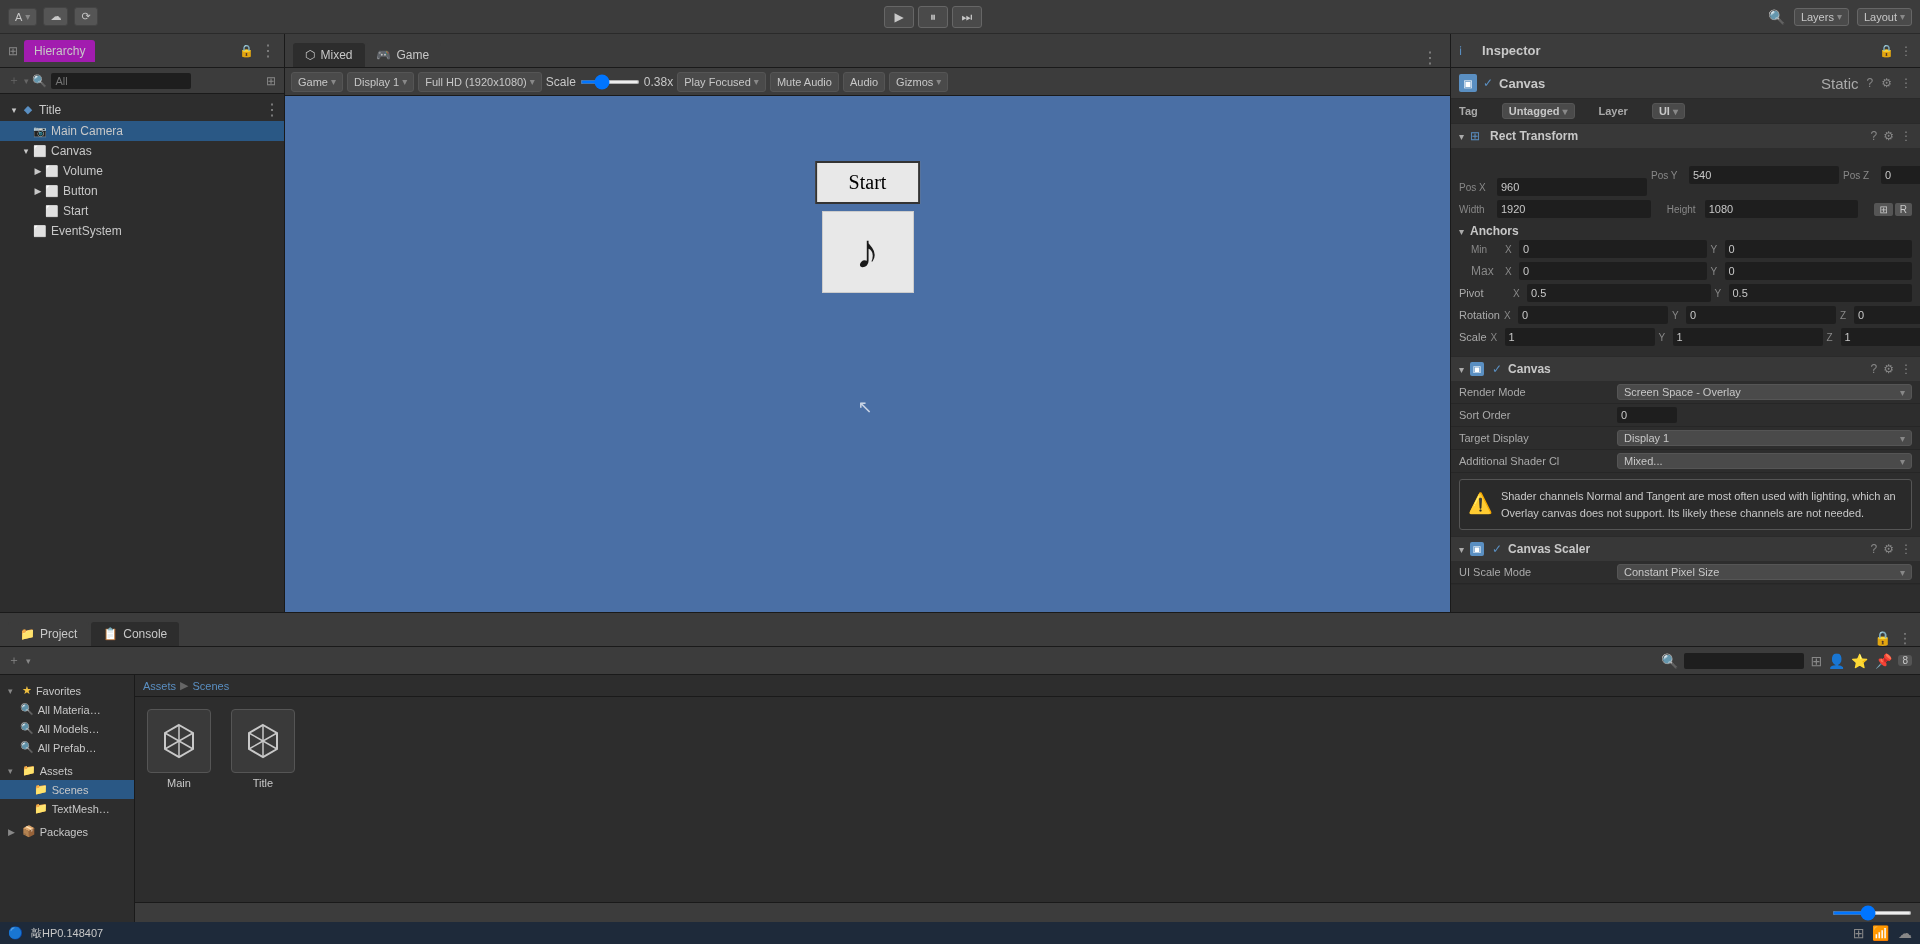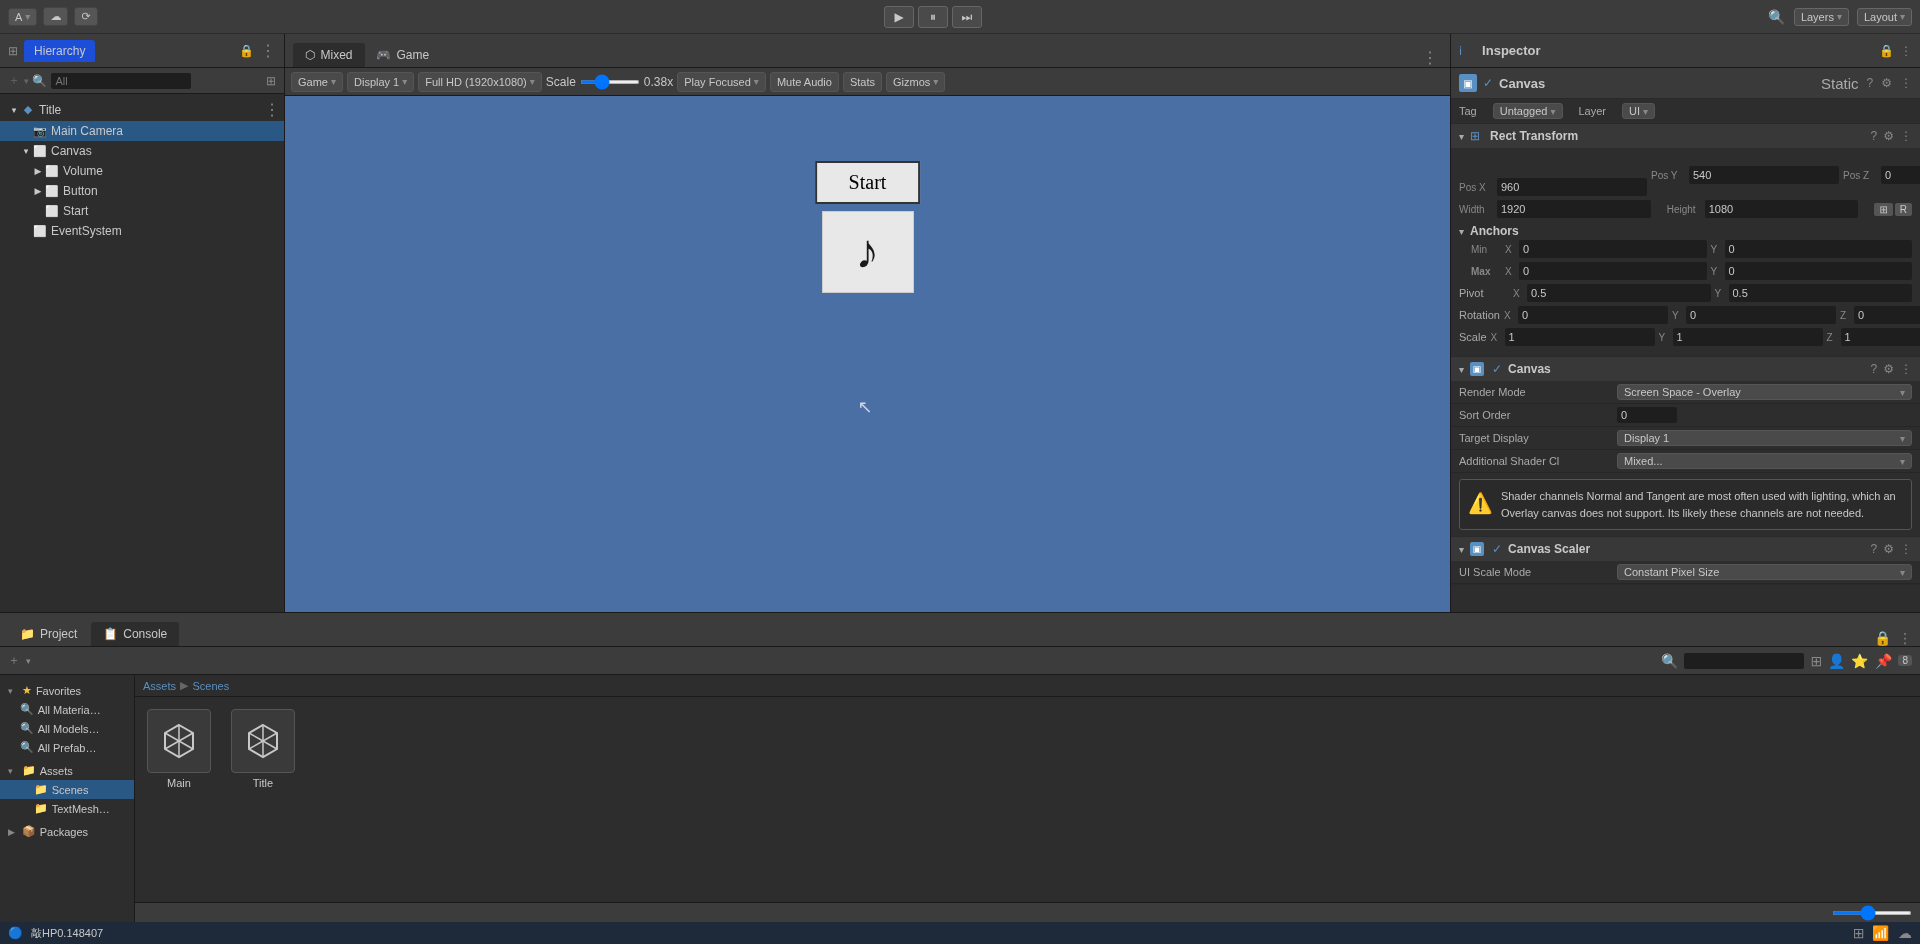--- a/index.html
+++ b/index.html
@@ -102,21 +102,21 @@
       border-bottom: 1px solid #1a1a1a;
     }
     .panel-tab {
       padding: 4px 10px;
       background: #2d2d2d;
       border-radius: 3px 3px 0 0;
       cursor: pointer;
       font-size: 12px;
       color: #c8c8c8;
     }
-    .panel-tab.active { background: #1d4ed8; }
+    .panel-tab.active { background: #a21caf; }
     .panel-search {
       height: 26px;
       background: #3c3c3c;
       padding: 4px 8px;
       display: flex;
       align-items: center;
       gap: 4px;
       border-bottom: 1px solid #1a1a1a;
     }
     .search-input {
@@ -321,22 +321,23 @@
     }
     .component-static {
       margin-left: auto;
       font-size: 15px;
       color: #aaa;
     }
     .tag-row {
       display: flex;
       align-items: center;
       padding: 4px 8px;
-      gap: 16px;
+      gap: 24px;
       border-bottom: 1px solid #2a2a2a;
+      font-weight: bold;
     }
     .tag-label { color: #aaa; font-size: 11px; }
     .tag-dropdown {
       background: #4a4a4a;
       border: 1px solid #555;
       border-radius: 3px;
       padding: 1px 6px;
       color: #c8c8c8;
       font-size: 11px;
       cursor: pointer;
@@ -767,21 +768,21 @@
         <span>0.38x</span>
       </div>
       <div class="game-dropdown">
         <span>Play Focused</span>
         <span class="chevron">▾</span>
       </div>
       <div class="game-dropdown">
         <span>Mute Audio</span>
       </div>
       <div class="game-dropdown">
-        <span>Stats</span>
+        <span>Audio</span>
       </div>
       <div class="game-dropdown">
         <span>Gizmos</span>
         <span class="chevron">▾</span>
       </div>
     </div>
     <div class="game-content">
 
       <div class="start-button">Start</div>
 
@@ -889,21 +890,21 @@
                 </div>
                 <div style="display:flex;flex:1;align-items:center;gap:2px;">
                   <span style="font-size:10px;color:#888;width:12px;">Y</span>
                   <input class="field-input" type="text" value="0" style="">
                 </div>
               </div>
             </div>
 
             <div class="field-row">
               <div style="display:flex;gap:4px;flex:1;align-items:center;">
-                <span style="width:30px;font-size:10px;color:#888;font-weight:bold;">Max</span>
+                <span style="width:30px;font-size:12px;color:#888;">Max</span>
                 <div style="display:flex;flex:1;align-items:center;gap:2px;">
                   <span style="font-size:10px;color:#888;width:12px;">X</span>
                   <input class="field-input" type="text" value="0" style="">
                 </div>
                 <div style="display:flex;flex:1;align-items:center;gap:2px;">
                   <span style="font-size:10px;color:#888;width:12px;">Y</span>
                   <input class="field-input" type="text" value="0" style="">
                 </div>
               </div>
             </div>

